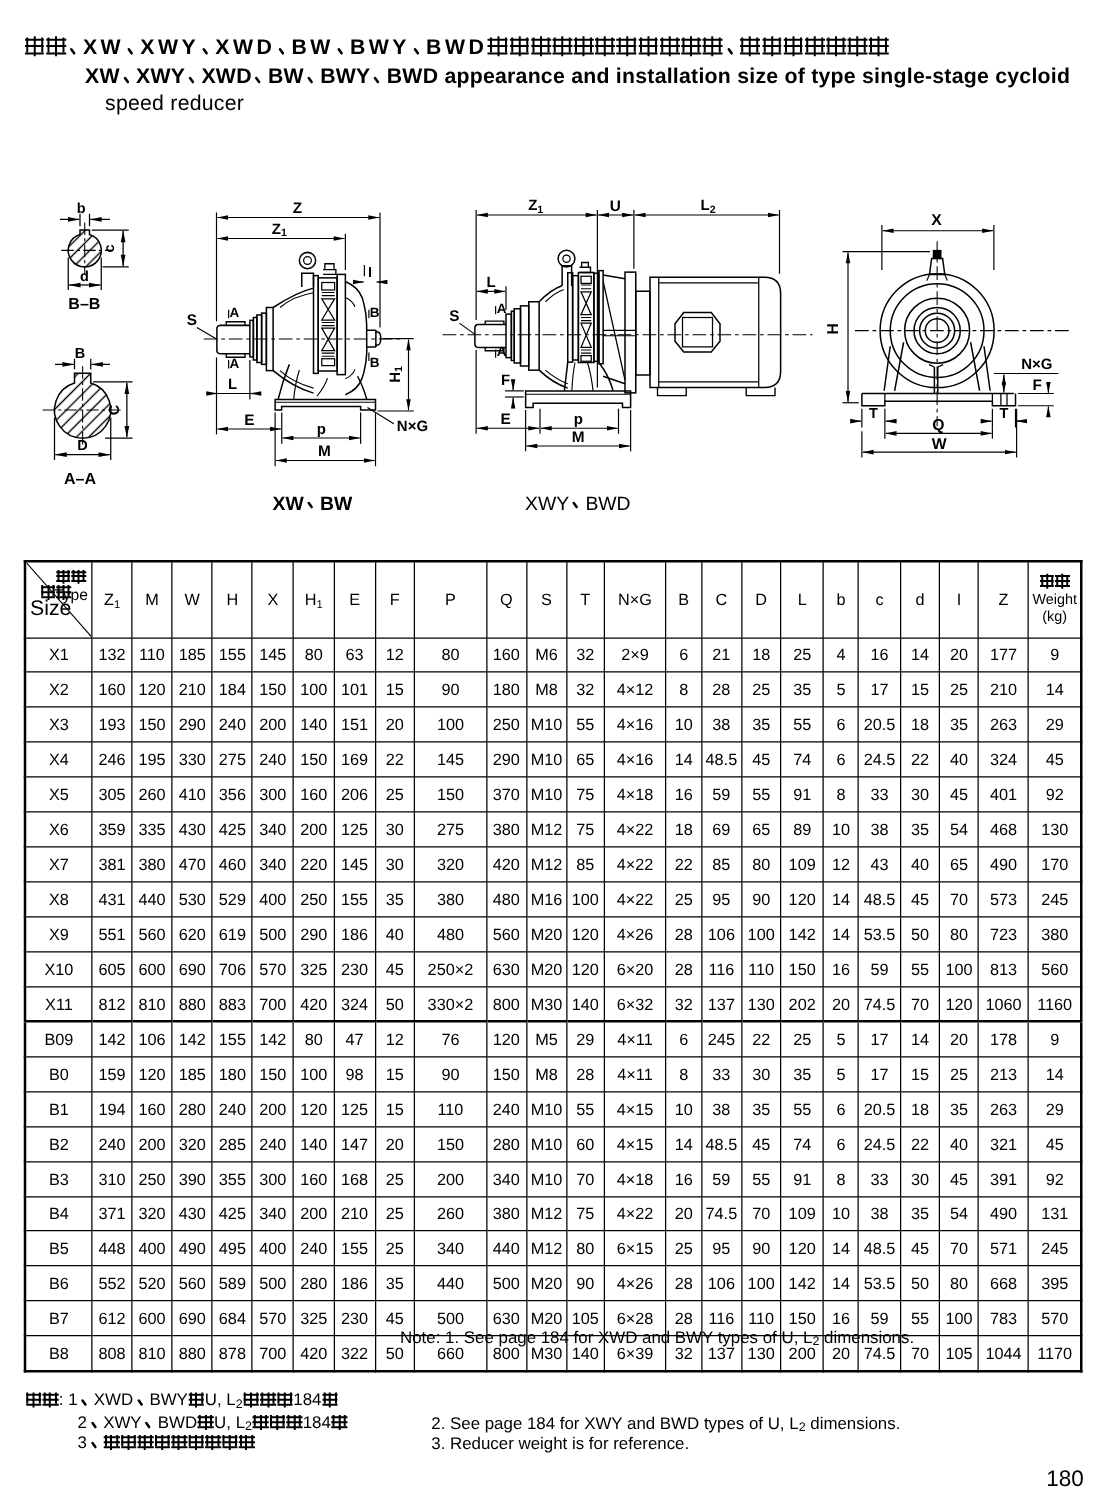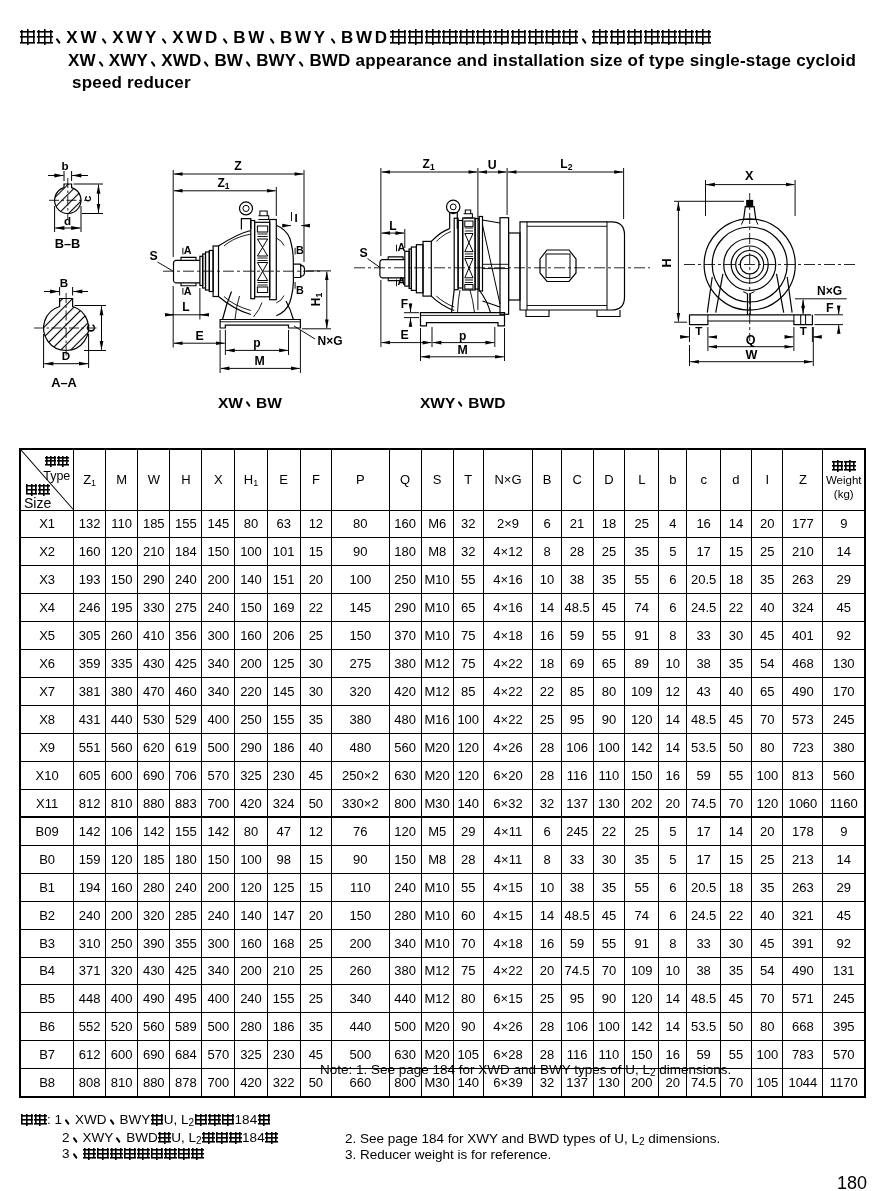--- a/index.html
+++ b/index.html
@@ -16,33 +16,33 @@
 }
 .s15{width:15.8px;height:15.8px;margin:0 .7px}
 .s12{width:11.5px;height:11.5px;margin:0 .5px}
 .s13{width:12.5px;height:12.5px;margin:0 .5px}
 
 .dn{display:inline-block;width:13px;height:12px;position:relative}
 .dn::after{content:"";position:absolute;left:4px;bottom:0;width:2.2px;height:5.5px;background:#000;transform:rotate(-35deg);border-radius:2px}
 
 #h1{left:19px;top:28px;font-size:17px;font-weight:normal;letter-spacing:2.75px}
 #h2{left:68px;top:51px;font-size:17px;font-weight:bold;letter-spacing:.2px}
-#h3{left:72px;top:73px;font-size:17px;font-weight:bold;letter-spacing:.2px}
+#h3{left:84px;top:73px;font-size:17px;font-weight:normal;letter-spacing:.2px}
 
 #tbl{position:absolute;left:19px;top:448px;border-collapse:collapse;table-layout:fixed;border:2px solid #000}
 #tbl td{border:1.3px solid #000;text-align:center;vertical-align:middle;font-size:13px;padding:0;overflow:hidden}
 #tbl tr{height:27.95px}
 #tbl tr.hd{height:61px}
 #tbl tr.hd td{font-size:13px}
 #tbl sub{font-size:9px;vertical-align:-2px}
 #tbl tr.bsep td{border-top:2px solid #000}
 td.diag{position:relative}
 td.diag svg{position:absolute;left:0;top:0;width:100%;height:100%}
 .dtr{position:absolute;right:3px;top:4px;font-size:12.5px;line-height:15px}
-.dbl{position:absolute;left:3px;bottom:0;text-align:center;font-size:14px;line-height:14px}
+.dbl{position:absolute;left:3px;bottom:16px;text-align:right;font-size:17px;line-height:14px}
 td.wt{font-size:11.5px!important;line-height:14px}
 
 .fn{font-size:13.5px}
 #fnc1{left:20px;top:1112px}
 #fnc2{left:62px;top:1130px}
 #fnc3{left:62px;top:1146px}
 #fne1{left:320px;top:1062px}
 #fne2{left:345px;top:1131px}
 #fne3{left:345px;top:1147px}
 #pageno{left:837px;top:1173px;font-size:18px}
@@ -377,21 +377,21 @@
 <text x="698.7" y="334.7" font-size="11.6" fill="#000" stroke="none" text-anchor="middle" font-weight="bold">T</text>
 <text x="803.2" y="334.7" font-size="11.6" fill="#000" stroke="none" text-anchor="middle" font-weight="bold">T</text>
 <text x="750.7" y="343.9" font-size="12.6" fill="#000" stroke="none" text-anchor="middle" font-weight="bold">Q</text>
 <text x="751.4" y="359.2" font-size="12.6" fill="#000" stroke="none" text-anchor="middle" font-weight="bold">W</text>
 </g>
 </g>
     </svg>
 
 <div class="abs" style="left:218px;top:394px;font-size:15.5px;font-weight:bold;white-space:nowrap">XW<span class="dn" style="vertical-align:2px"></span>BW</div>
 
-<div class="abs" style="left:420px;top:394px;font-size:15.5px;font-weight:bold;white-space:nowrap">XWY<span class="dn" style="vertical-align:2px"></span>BWD</div>
+<div class="abs" style="left:420px;top:394px;font-size:15.5px;font-weight:normal;white-space:nowrap">XWY<span class="dn" style="vertical-align:2px"></span>BWD</div>
 
 </div>
 
 <table id="tbl">
 <colgroup>
       <col style="width:53.8px">
       <col style="width:31.7px">
       <col style="width:32.2px">
       <col style="width:32.2px">
       <col style="width:32.1px">

